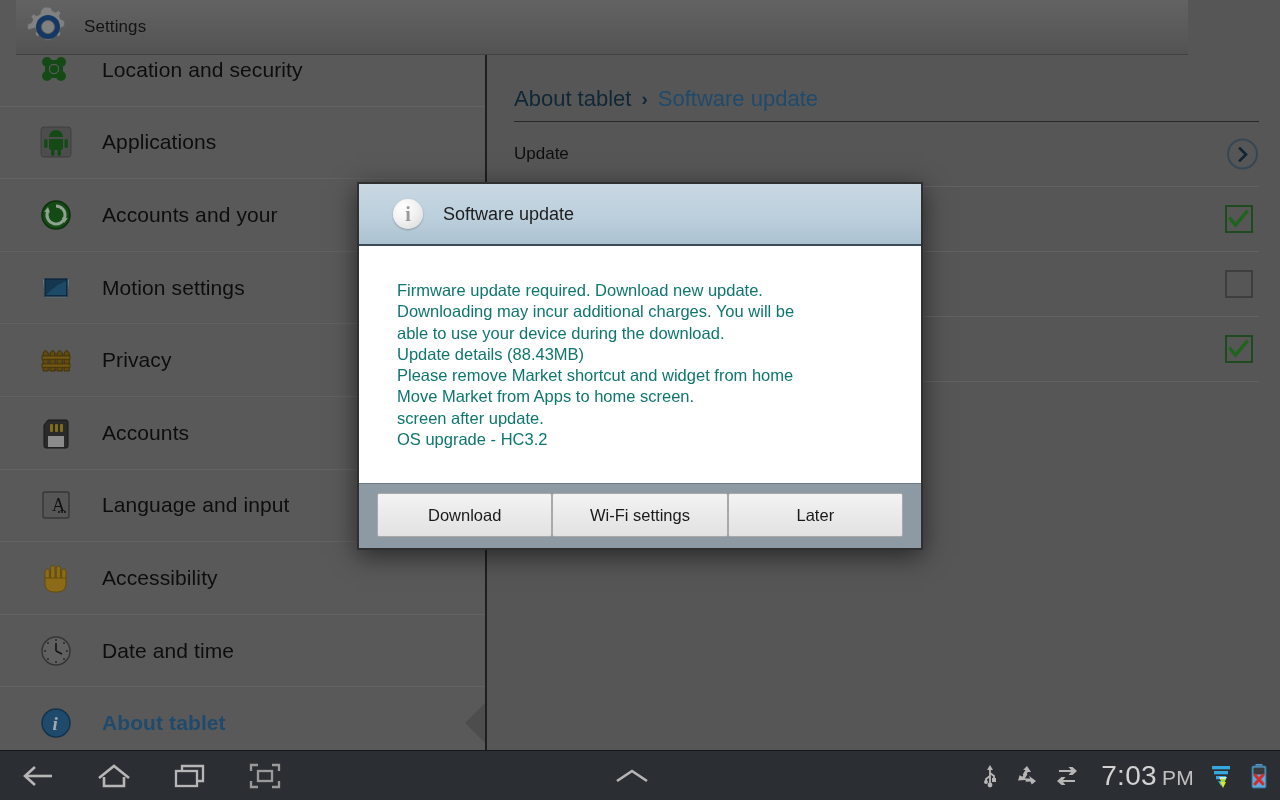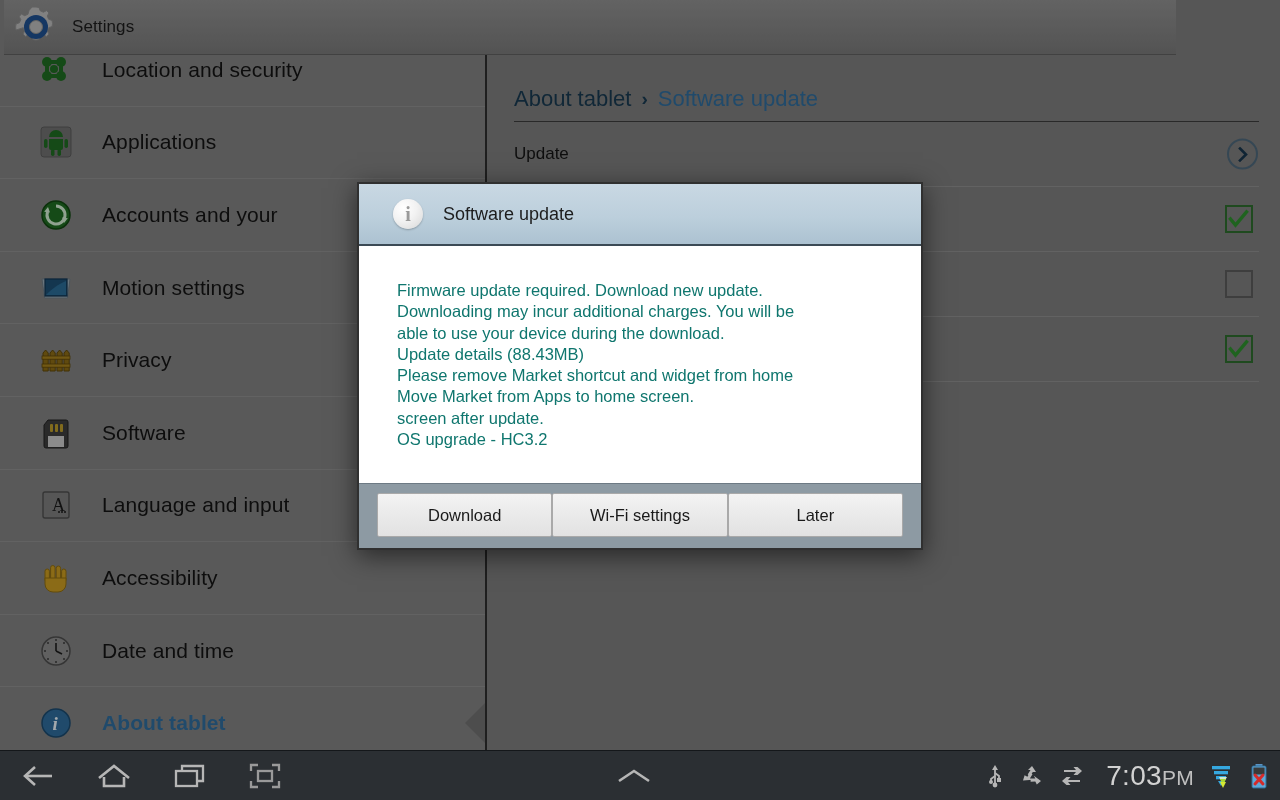--- a/index.html
+++ b/index.html
@@ -18,21 +18,21 @@
   
   #base {
     position: absolute; left: 0; top: 0;
     width: 1280px; height: 750px;
     background: #808080;
     overflow: hidden;
   }
 
   
   #actionbar {
-    position: absolute; left: 4px; top: 0;
+    position: absolute; left: 16px; top: 0;
     width: 1172px; height: 55px;
     background: linear-gradient(to bottom, #8e8e8e 0%, #828282 55%, #777777 100%);
     border-bottom: 1px solid #5e5e5e;
     display: flex; align-items: center;
     z-index: 30;
     text-align: right;
   }
   #actionbar .gear-wrap {
     width: 52px; height: 52px;
     margin-left: 6px;
@@ -222,21 +222,21 @@
     background: #2b2f33;
     border-top: 1px solid #14171a;
     z-index: 80;
     display: flex; align-items: center;
   }
   #sysbar .nav-left { display: flex; align-items: center; padding-left: 22px; gap: 40px; }
   #sysbar .nav-mid { flex: 1; display: flex; justify-content: center; }
   #sysbar .nav-right { display: flex; align-items: center; padding-right: 12px; gap: 16px; }
   #sysbar .clock {
     color: #d2d2d2; font-size: 28px; letter-spacing: .3px;
-    display: flex; align-items: baseline; margin-left: 6px;
+    display: flex; align-items: baseline; gap: 5px; margin-left: 6px;
   }
   #sysbar .clock .ampm { font-size: 21px; color: #c0c0c0; }
   .sysicon { display: flex; align-items: center; justify-content: center; }
 </style>
 </head>
 <body>
 
 <div id="screen">
 
   <div id="base">
@@ -323,21 +323,21 @@
           <svg width="34" height="34" viewBox="0 0 34 34">
             <path d="M9 4h18a2 2 0 0 1 2 2v24a2 2 0 0 1-2 2H7a2 2 0 0 1-2-2V9z" fill="#3d3d3d" stroke="#232323"></path>
             <g fill="#b99a2a">
               <rect x="11" y="8" width="3" height="8" rx="1"></rect>
               <rect x="16" y="8" width="3" height="8" rx="1"></rect>
               <rect x="21" y="8" width="3" height="8" rx="1"></rect>
             </g>
             <rect x="9" y="20" width="16" height="11" fill="#c8c8c8"></rect>
           </svg>
         </span>
-        <span class="lbl">Software</span>
+        <span class="lbl">Accounts</span>
       </div>
 
       <div class="side-row">
         <span class="ico">
           <svg width="34" height="34" viewBox="0 0 34 34">
             <rect x="4" y="4" width="26" height="26" rx="2" fill="#7c7c7c" stroke="#4d4d4d" stroke-width="1.4"></rect>
             <text x="13" y="23" font-family="Liberation Serif, serif" font-size="18" fill="#1a1a1a">A</text>
             <g fill="#1a1a1a">
                 <circle cx="20" cy="24" r="1"></circle>
                 <circle cx="23" cy="24" r="1"></circle>

